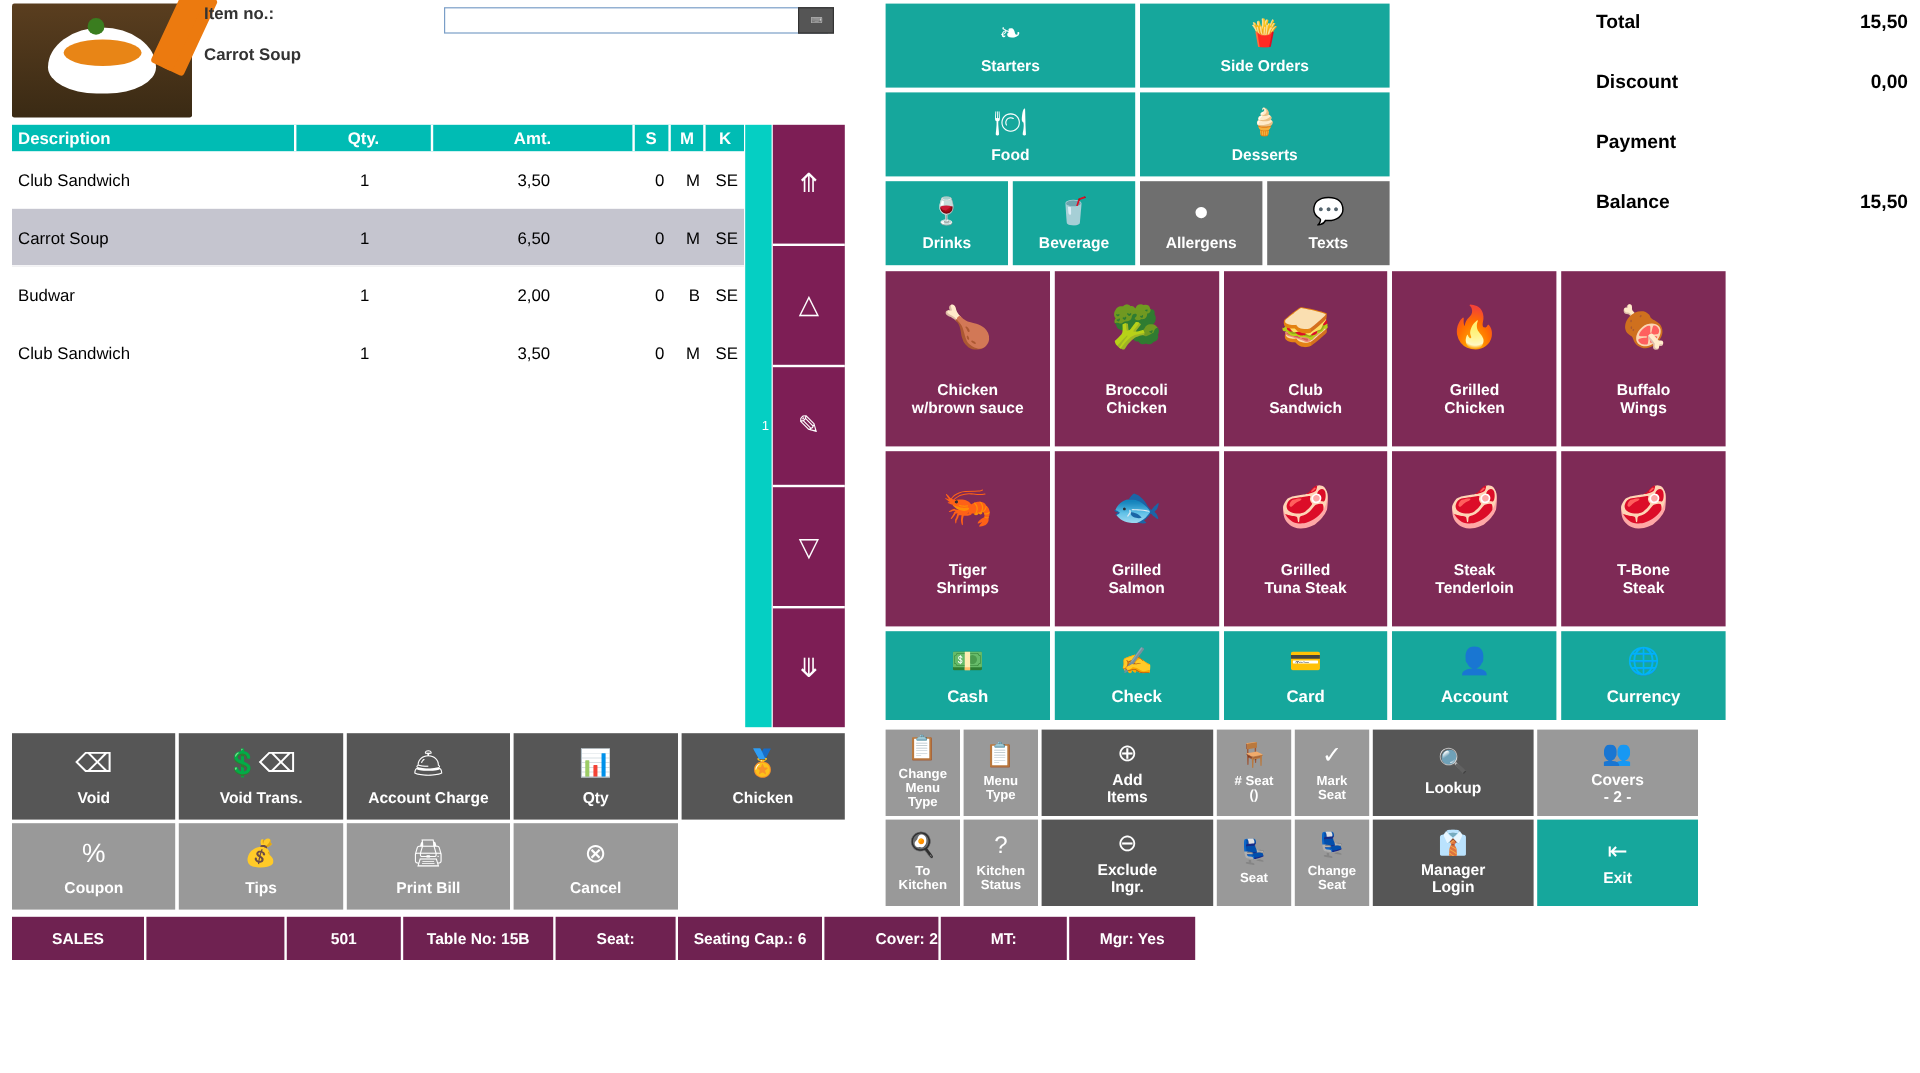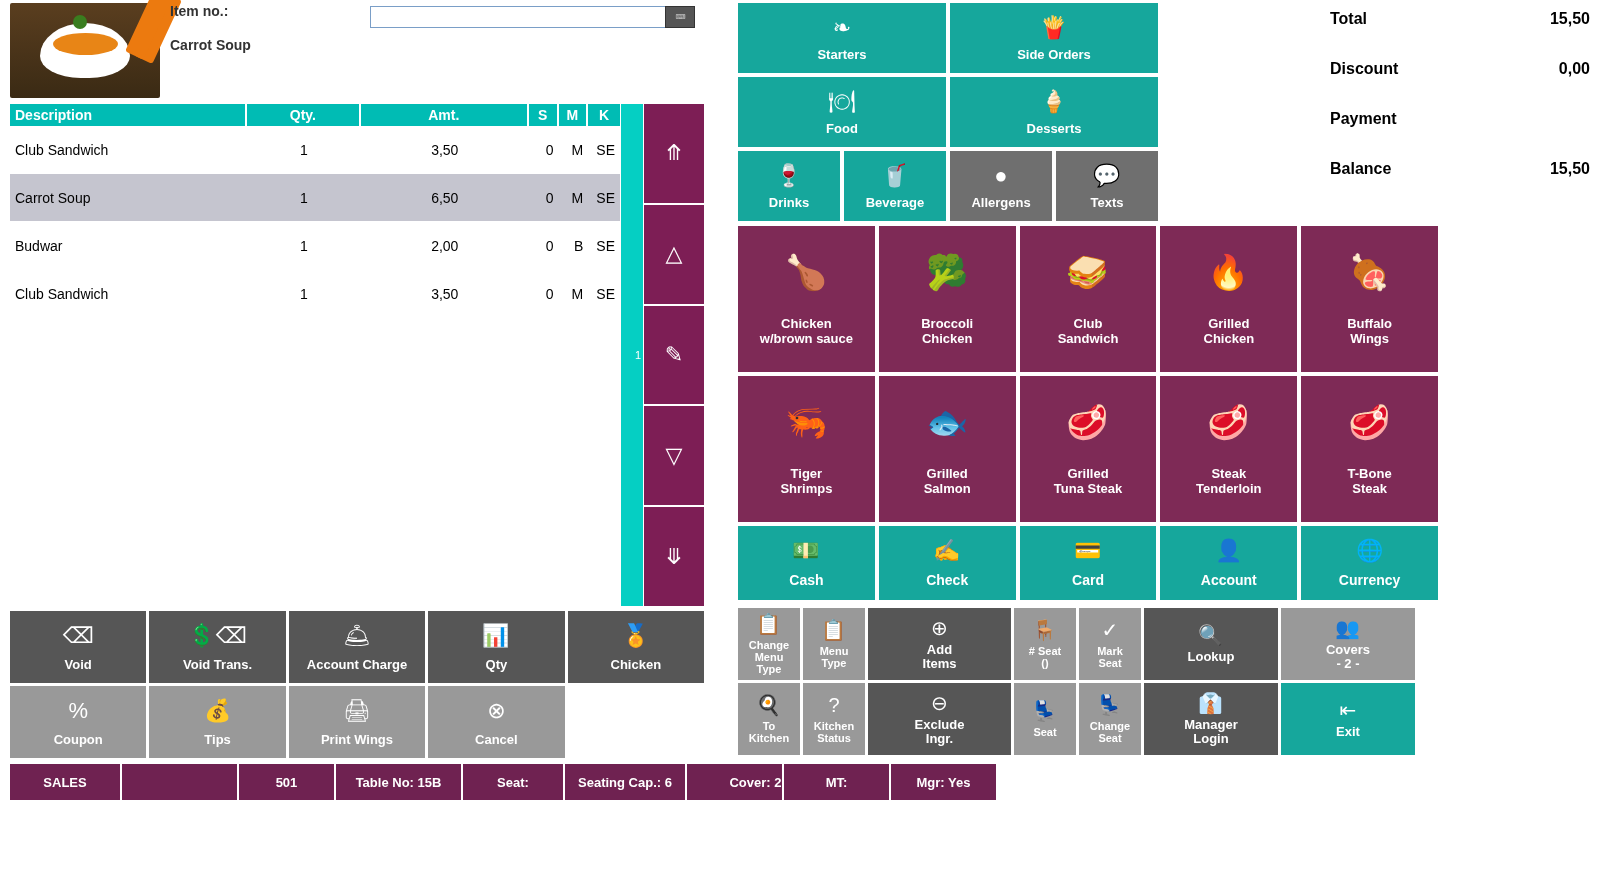--- a/index.html
+++ b/index.html
@@ -311,21 +311,21 @@
     <div class="op light">
       <div class="icon">%</div>
       <div>Coupon</div>
     </div>
     <div class="op light">
       <div class="icon">💰</div>
       <div>Tips</div>
     </div>
     <div class="op light">
       <div class="icon">🖨</div>
-      <div>Print Wings</div>
+      <div>Print Bill</div>
     </div>
     <div class="op light">
       <div class="icon">⊗</div>
       <div>Cancel</div>
     </div>
   </div>
 
 <div class="ops-right" id="ops-right">
     <div class="sop light">
       <div class="icon">📋</div>

